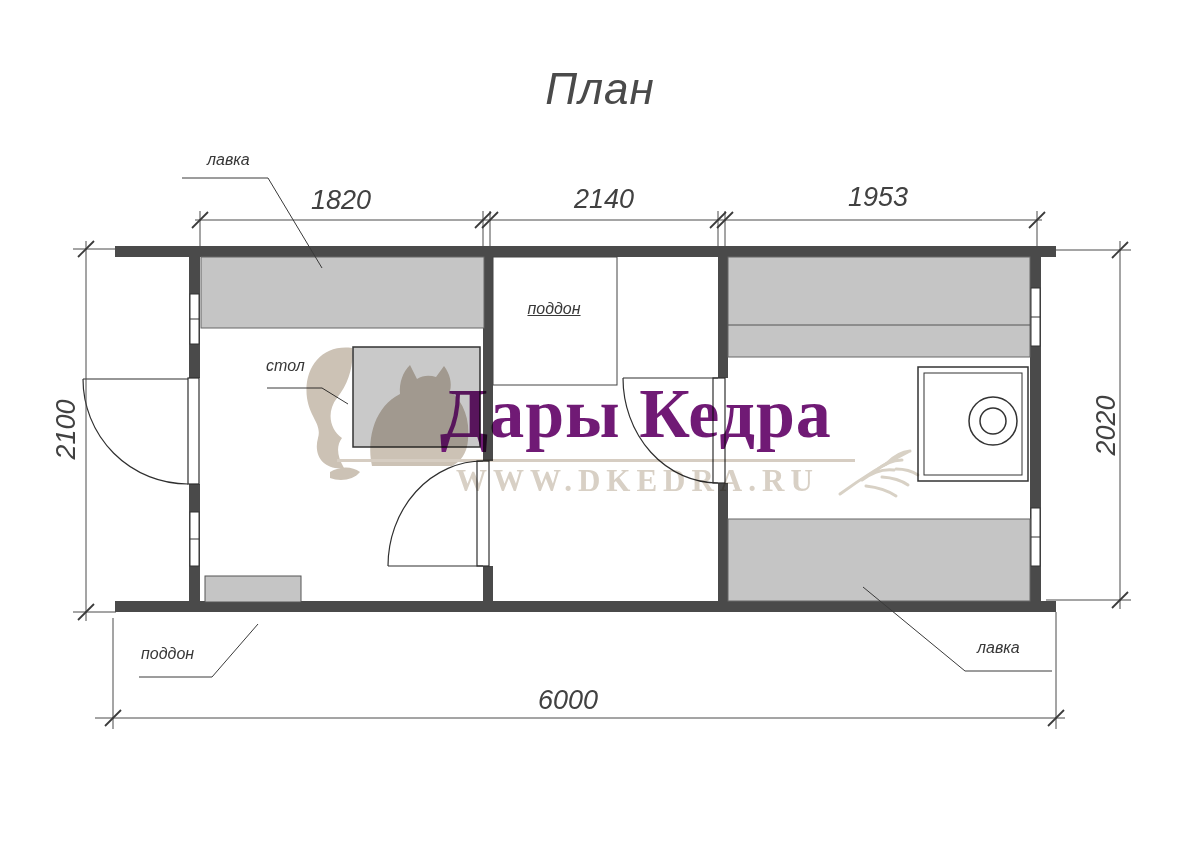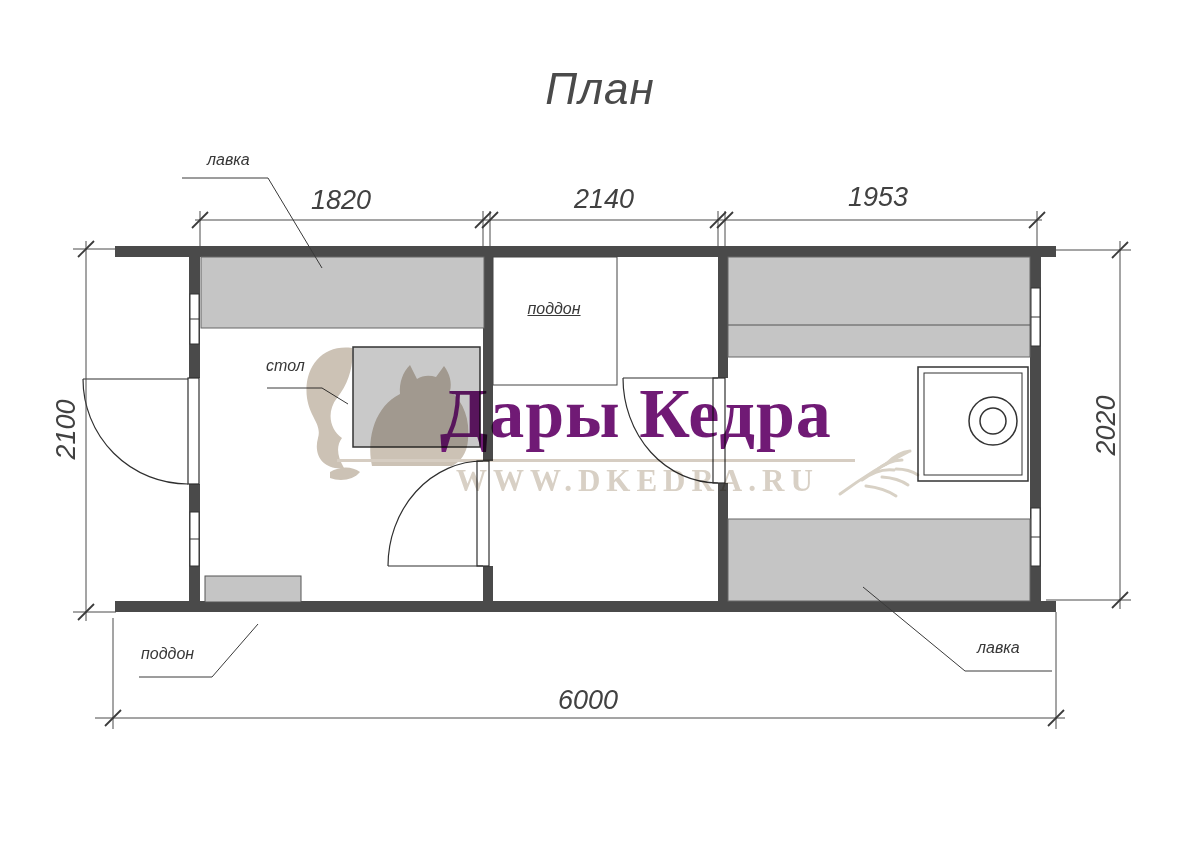--- a/index.html
+++ b/index.html
@@ -133,21 +133,21 @@
     </g>
   </svg>
 
   <div class="cad title ctr" style="left:520px;top:64px;width:160px;">План</div>
 
   <div class="cad dim ctr" style="left:281px;top:185px;width:120px;">1820</div>
   <div class="cad dim ctr" style="left:544px;top:184px;width:120px;">2140</div>
   <div class="cad dim ctr" style="left:818px;top:182px;width:120px;">1953</div>
   <div class="cad dim ctr rot" style="left:16px;top:414px;width:100px;">2100</div>
   <div class="cad dim ctr rot" style="left:1056px;top:410px;width:100px;">2020</div>
-  <div class="cad dim ctr" style="left:528px;top:685px;width:120px;font-style:italic;">6000</div>
+  <div class="cad dim ctr" style="left:508px;top:685px;width:120px;font-style:italic;">6000</div>
 
   <div class="cad room-label" style="left:207px;top:151px;">лавка</div>
   <div class="cad room-label" style="left:266px;top:357px;">стол</div>
   <div class="cad room-label ctr" style="left:516px;top:300px;width:76px;text-decoration:underline;">поддон</div>
   <div class="cad room-label" style="left:141px;top:645px;">поддон</div>
   <div class="cad room-label" style="left:977px;top:639px;">лавка</div>
 
   <div id="watermark">
     <svg width="1200" height="848" viewBox="0 0 1200 848" style="position:absolute;left:0;top:0;">
 

